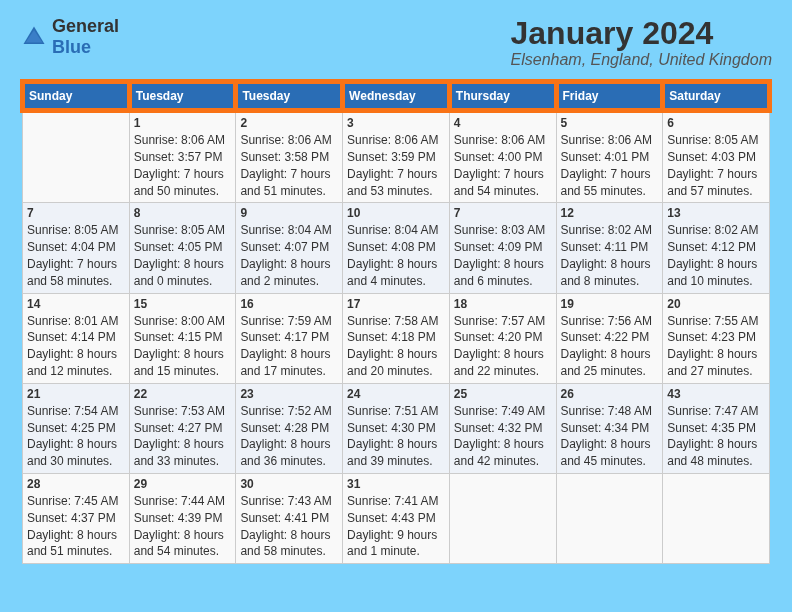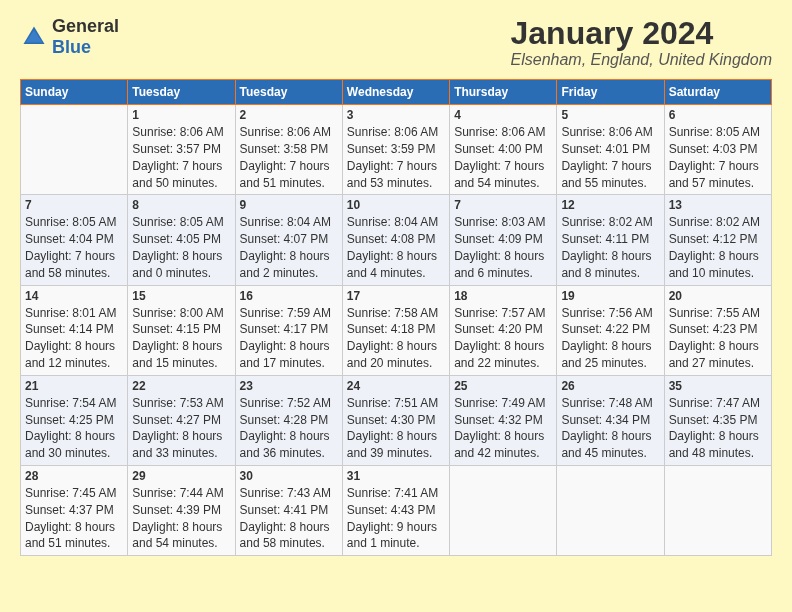--- a/index.html
+++ b/index.html
@@ -7,21 +7,21 @@
       font-family: Arial, sans-serif;
       background: #fff;
       width: 792px;
       height: 612px;
       overflow: hidden;
     }
     .page {
       width: 792px;
       height: 612px;
       padding: 16px 20px 12px 20px;
-      background: #fef9c3;
+      background: #7dd3fc;
     }
     .header {
       display: flex;
       justify-content: space-between;
       align-items: flex-start;
       margin-bottom: 10px;
     }
     .logo {
       display: flex;
       align-items: center;
@@ -61,21 +61,21 @@
       border-collapse: collapse;
       table-layout: fixed;
     }
     thead th {
       background-color: #2a6db5;
       color: #fff;
       font-size: 12px;
       font-weight: bold;
       padding: 5px 4px;
       text-align: left;
-      border: 1px solid #f97316;
+      border: 5px solid #f97316;
     }
     tbody td {
       border: 1px solid #ccc;
       vertical-align: top;
       padding: 3px 4px;
       font-size: 10px;
       color: #333;
       height: 80px;
     }
     tbody tr:nth-child(odd) td {
@@ -292,21 +292,21 @@
           Sunrise: 7:49 AM<br>Sunset: 4:32 PM<br>Daylight: 8 hours and 42 minutes.
         </div>
       </td>
           <td>
         <span class="day-number">26</span>
         <div class="day-info">
           Sunrise: 7:48 AM<br>Sunset: 4:34 PM<br>Daylight: 8 hours and 45 minutes.
         </div>
       </td>
           <td>
-        <span class="day-number">35</span>
+        <span class="day-number">43</span>
         <div class="day-info">
           Sunrise: 7:47 AM<br>Sunset: 4:35 PM<br>Daylight: 8 hours and 48 minutes.
         </div>
       </td>
         </tr>
         <tr>
           <td>
         <span class="day-number">28</span>
         <div class="day-info">
           Sunrise: 7:45 AM<br>Sunset: 4:37 PM<br>Daylight: 8 hours and 51 minutes.

